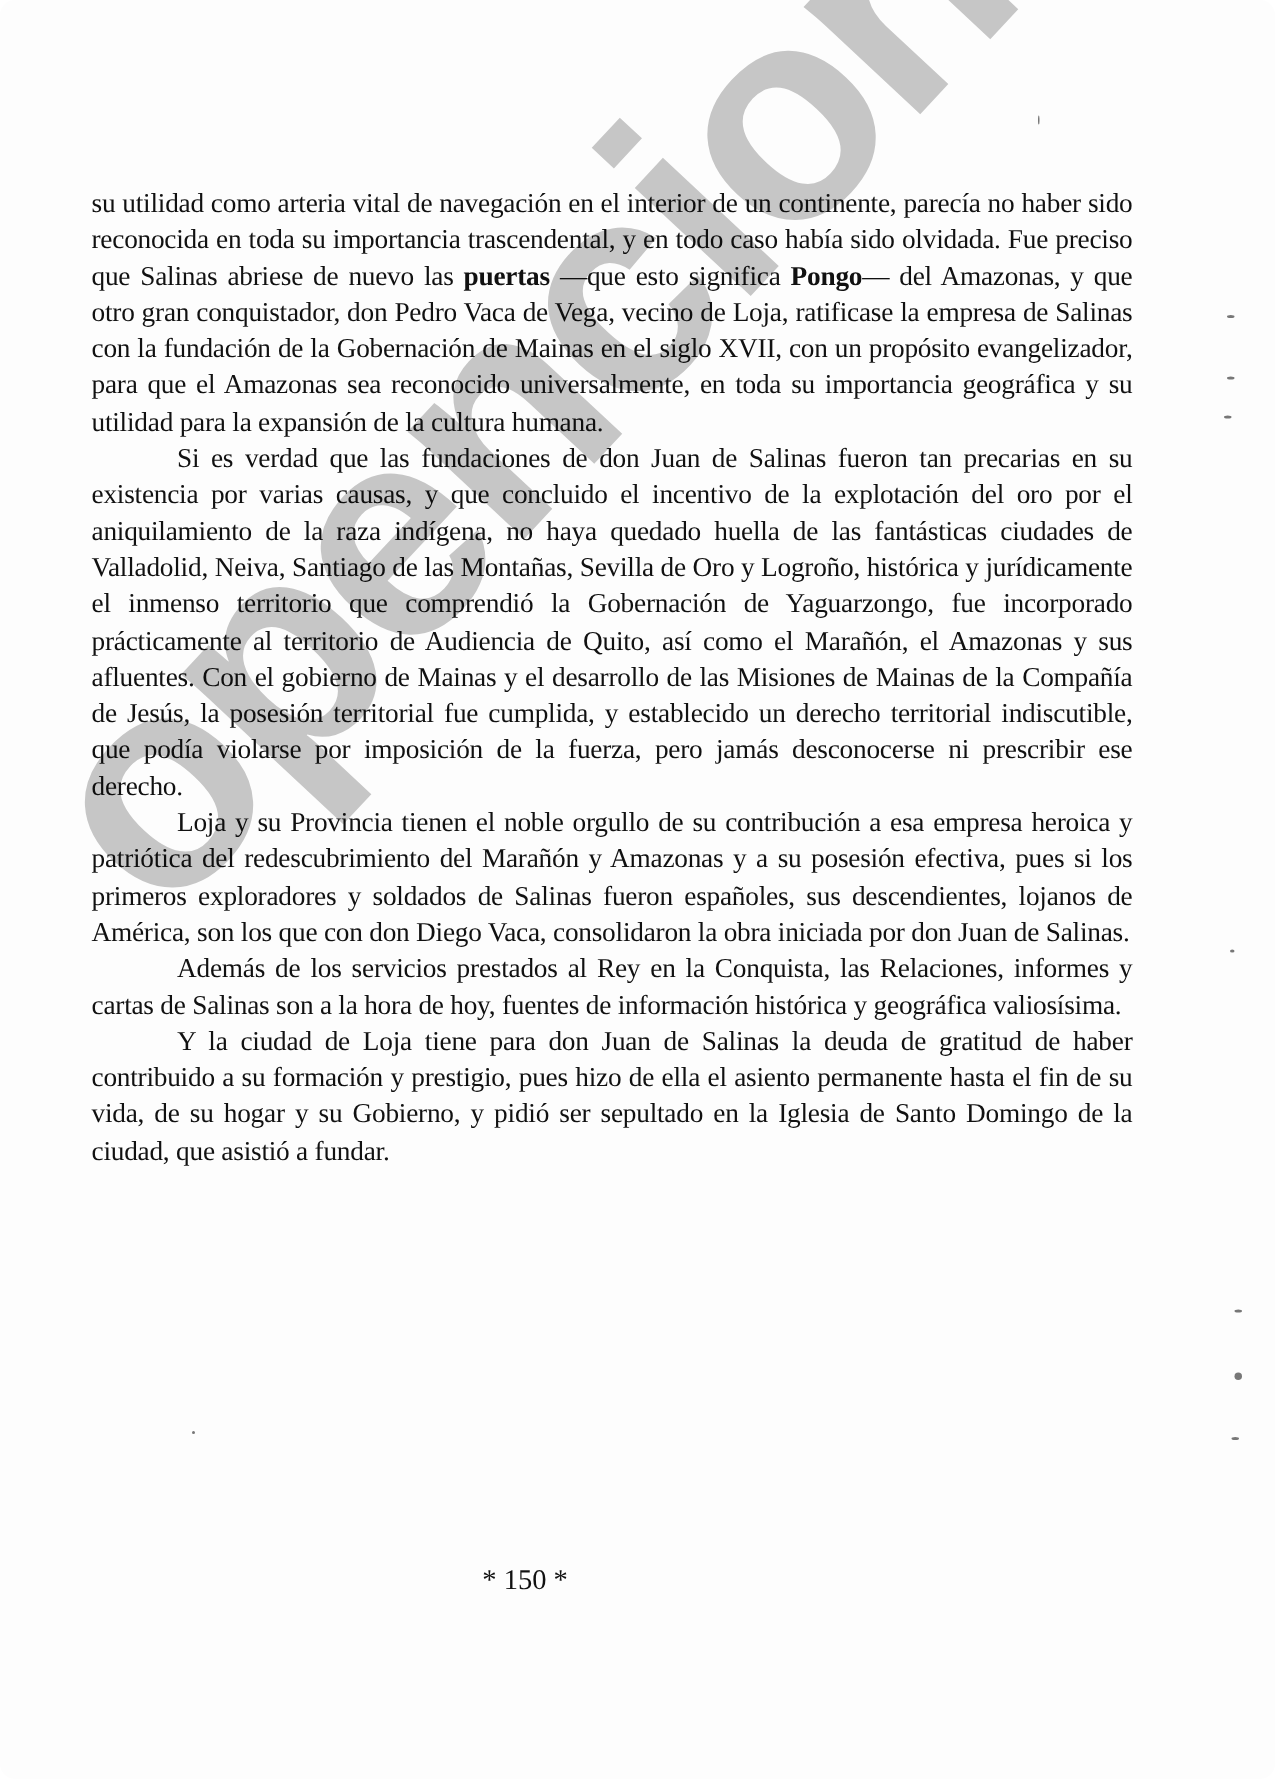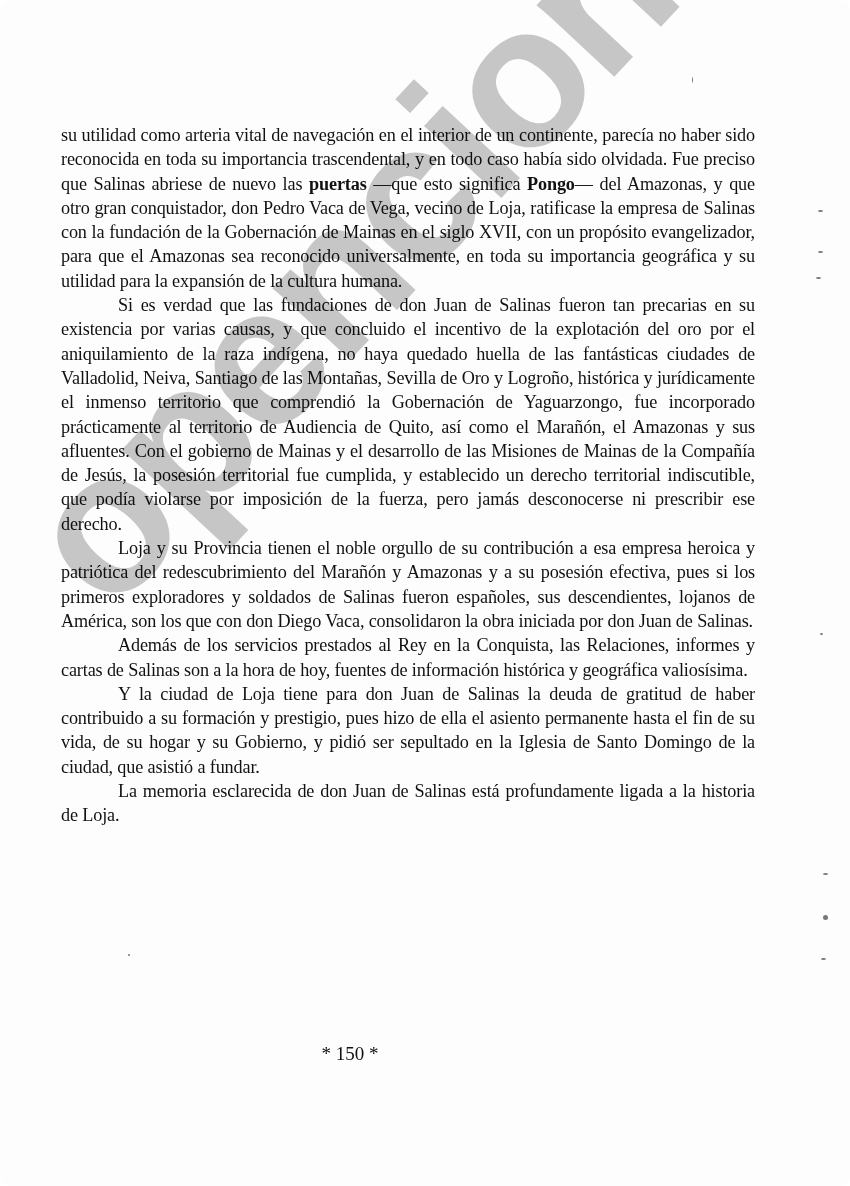--- a/index.html
+++ b/index.html
@@ -86,21 +86,20 @@
     <p class="para"><span>su utilidad como arteria vital de navegación en el interior de un continente, parecía no haber sido reconocida en toda su importancia trascendental, y en todo caso había sido olvidada.  Fue preciso que Salinas abriese de nuevo las </span><b>puertas</b><span> —que esto significa </span><b>Pongo</b><span>— del Amazonas, y que otro gran conquistador, don Pedro Vaca de Vega, vecino de Loja, ratificase la empresa de Salinas con la fundación de la Gobernación de Mainas en el siglo XVII, con un propósito evangelizador, para que el Amazonas sea reconocido universalmente, en toda su importancia geográfica y su utilidad para la expansión de la cultura humana.</span></p>
 
     <p class="para indent"><span>Si es verdad que las fundaciones de don Juan de Salinas fueron tan precarias en su existencia por varias causas, y que concluido el incentivo de la explotación del oro por el aniquilamiento de la raza indígena, no haya quedado huella de las fantásticas ciudades de Valladolid, Neiva, Santiago de las Montañas, Sevilla de Oro y Logroño, histórica y jurídicamente el inmenso territorio que comprendió la Gobernación de Yaguarzongo, fue incorporado prácticamente al territorio de Audiencia de Quito, así como el Marañón, el Amazonas y sus afluentes.  Con el gobierno de Mainas y el desarrollo de las Misiones de Mainas de la Compañía de Jesús, la posesión territorial fue cumplida, y establecido un derecho territorial indiscutible, que podía violarse por imposición de la fuerza, pero jamás desconocerse ni prescribir ese derecho.</span></p>
 
     <p class="para indent"><span>Loja y su Provincia tienen el noble orgullo de su contribución a esa empresa heroica y patriótica del redescubrimiento del Marañón y Amazonas y a su posesión efectiva, pues si los primeros exploradores y soldados de Salinas fueron españoles, sus descendientes, lojanos de América, son los que con don Diego Vaca, consolidaron la obra iniciada por don Juan de Salinas.</span></p>
 
     <p class="para indent"><span>Además de los servicios prestados al Rey en la Conquista, las Relaciones, informes y cartas de Salinas son a la hora de hoy, fuentes de información histórica y geográfica valiosísima.</span></p>
 
     <p class="para indent"><span>Y la ciudad de Loja tiene para don Juan de Salinas la deuda de gratitud de haber contribuido a su formación y prestigio, pues hizo de ella el asiento permanente hasta el fin de su vida, de su hogar y su Gobierno, y pidió ser sepultado en la Iglesia de Santo Domingo de la ciudad, que asistió a fundar.</span></p>
 
-    <p class="para indent"><span>La memoria esclarecida de don Juan de Salinas está profundamente ligada a la historia de Loja.</span></p>
   </div>
 
   <div class="page-number">* 150 *</div>
 
   <div class="watermark">opencion</div>
 
   <span class="speck" style="left:818px;top:210px;width:5px;height:2px;"></span>
   <span class="speck" style="left:818px;top:251px;width:5px;height:2px;"></span>
   <span class="speck" style="left:816px;top:277px;width:5px;height:2px;"></span>
   <span class="speck" style="left:820px;top:633px;width:3px;height:2px;"></span>

